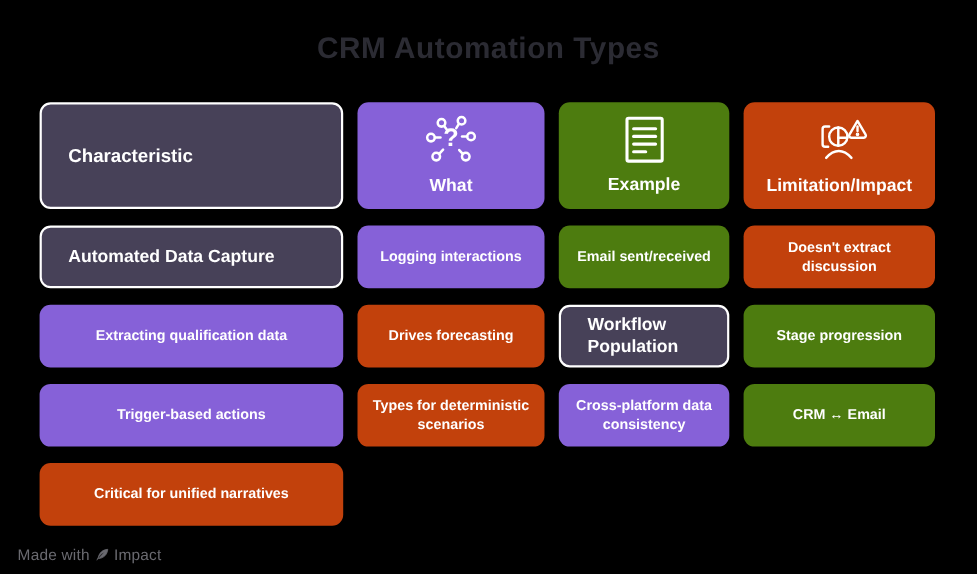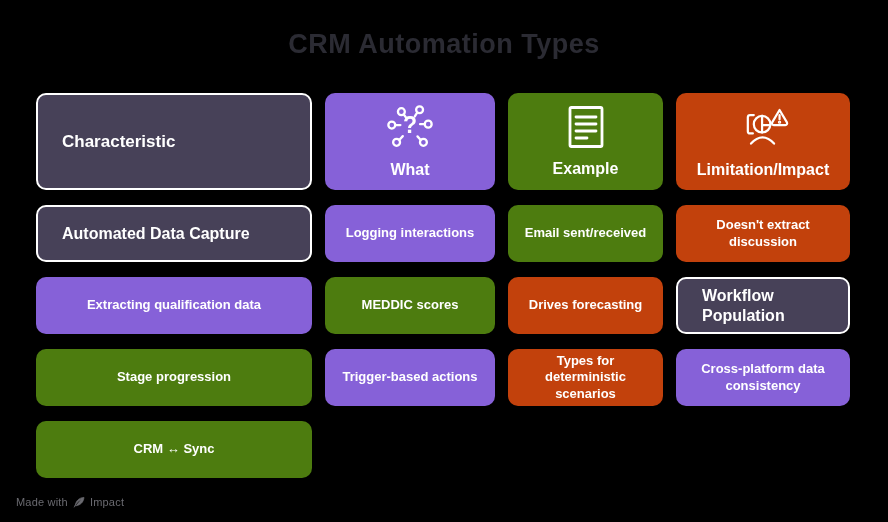--- a/index.html
+++ b/index.html
@@ -33,21 +33,21 @@
   .col-what{background:#8661D8;}
   .col-example{background:#4d7c0f;}
   .col-limit{background:#c2410c;}
   .data-cell{font-size:13px;}
   .hdr{flex-direction:column;gap:10px;font-size:16px;}
   .icon-box{display:flex;align-items:center;justify-content:center;}
   .icon-box svg{display:block;}
   .footer{
     position:absolute;left:16px;top:496px;
     display:flex;align-items:center;gap:5px;
-    color:#6a6a70;font-size:11px;letter-spacing:.2px;
+    color:#6a6a70;font-size:14px;letter-spacing:.2px;
   }
   .footer svg{display:block;}
 </style>
 </head>
 <body>
 
 <div class="canvas">
 
   <div class="title">CRM Automation Types</div>
 
@@ -108,32 +108,32 @@
     </div>
 
     <div class="cell dark">
       <span>Automated Data Capture</span>
     </div>
     <div class="cell col-what data-cell">Logging interactions</div>
     <div class="cell col-example data-cell">Email sent/received</div>
     <div class="cell col-limit data-cell">Doesn't extract discussion</div>
 
     <div class="cell col-what data-cell">Extracting qualification data</div>
-    <div class="cell col-example data-cell">MEDDIC scores</div>
     <div class="cell col-limit data-cell">Drives forecasting</div>
 
     <div class="cell dark">
       <span>Workflow Population</span>
     </div>
     <div class="cell col-example data-cell">Stage progression</div>
     <div class="cell col-what data-cell">Trigger-based actions</div>
     <div class="cell col-limit data-cell">Types for deterministic scenarios</div>
 
     <div class="cell col-what data-cell">Cross-platform data consistency</div>
-    <div class="cell col-example data-cell">CRM ↔ Sync</div>
+    <div class="cell col-example data-cell">CRM ↔ Email</div>
+    <div class="cell col-limit data-cell">Critical for unified narratives</div>
 
   </div>
 
   <div class="footer">
     <span>Made with</span>
     <span>
       <svg width="12" height="12" viewBox="0 0 12 12">
         <path d="M2.2,9.8 C2.8,4.8 6.2,1.6 11,1.4 C10.6,6.2 7.2,9.4 2.6,9.8 Z M1,11.4 C2.4,8.2 4.8,5.4 8,3.6" fill="#6a6a70" stroke="#6a6a70" stroke-width="0.7" fill-rule="evenodd"></path>
       </svg>
     </span>

